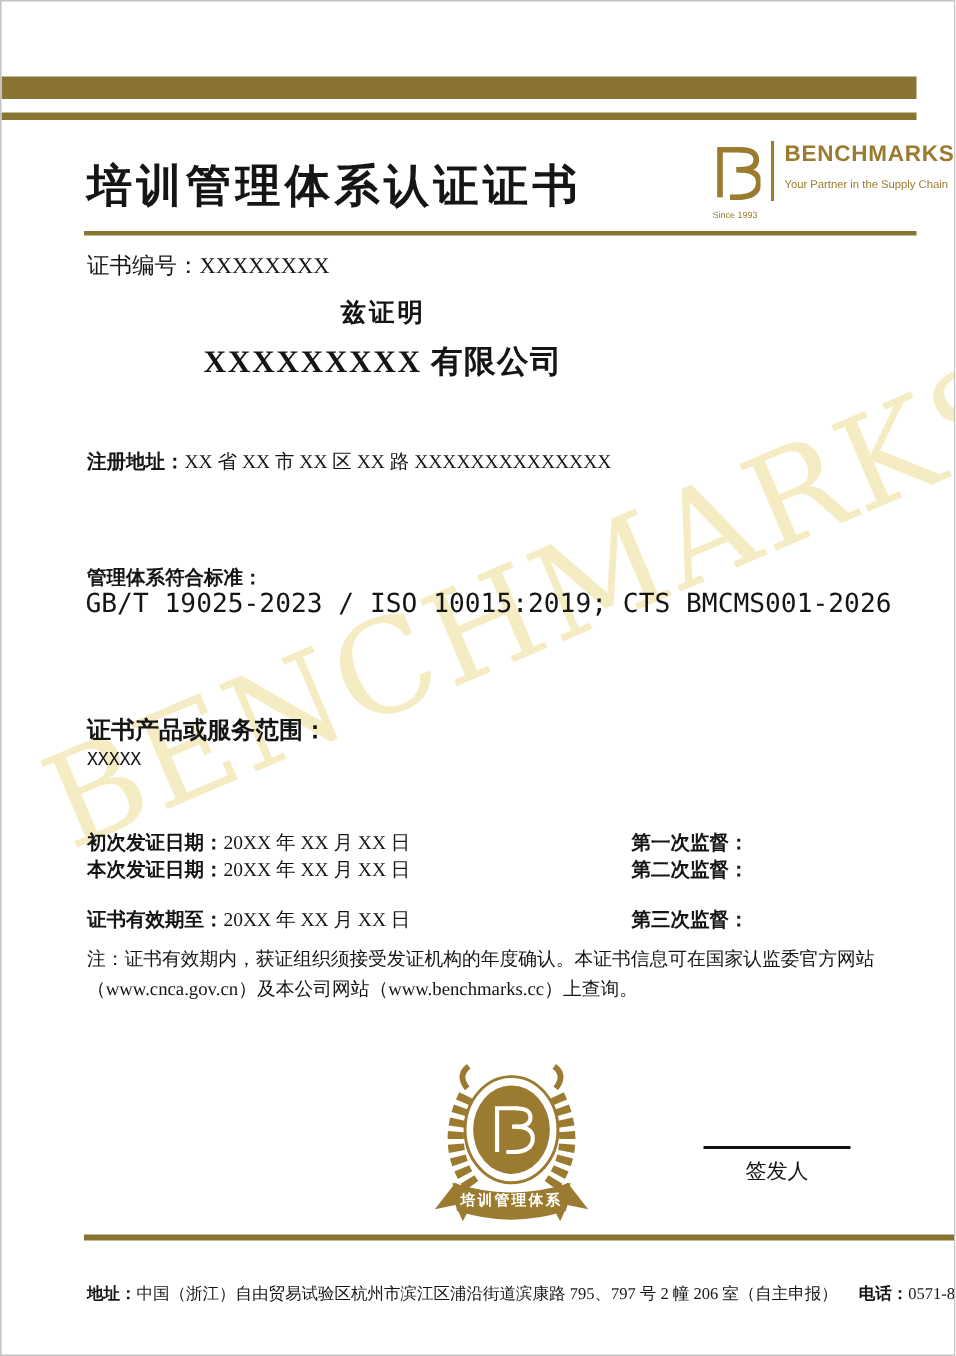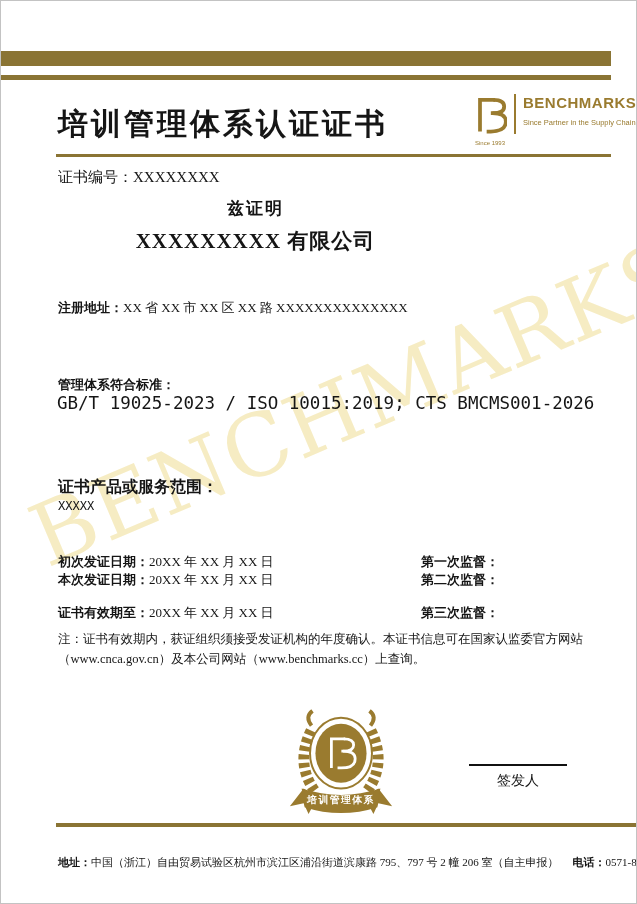--- a/index.html
+++ b/index.html
@@ -91,21 +91,21 @@
             <path d="M24 7 Q37 7 37 15 Q37 23 24 23 H21"></path>
             <path d="M23 23 Q39 23 39 33 Q39 45 21 45 H16"></path>
           </g>
         </svg>
       </span>
       <span class="since">Since 1993</span>
     </div>
     <div class="logo-divider"></div>
     <div>
       <div class="brand">BENCHMARKS</div>
-      <div class="tagline">Since Partner in the Supply Chain</div>
+      <div class="tagline">Your Partner in the Supply Chain</div>
     </div>
   </div>
 
   <div class="abs rule-title"></div>
 
   <div class="abs cert-no z">
     <span>证书编号：</span><span>XXXXXXXX</span>
   </div>
 
   <div class="abs center-line certify z">兹证明</div>

